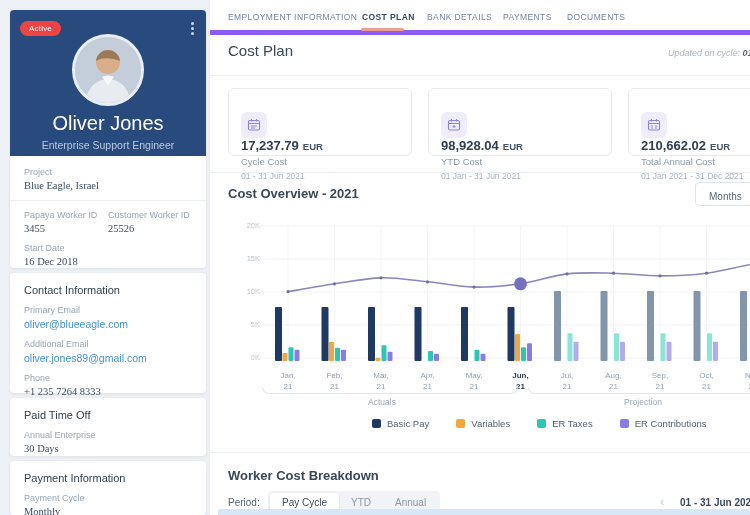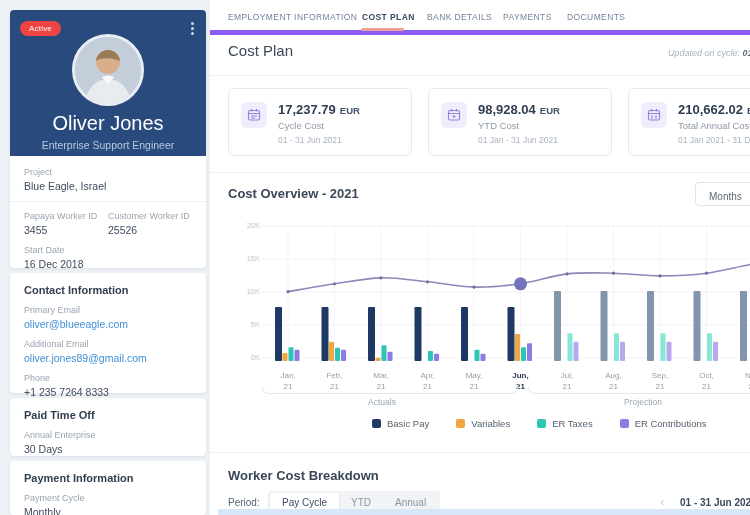--- a/index.html
+++ b/index.html
@@ -14,44 +14,44 @@
   .badge { position:absolute; left:10px; top:11px; background:#ef4444; color:#fff; font-size:8px;
            padding:3px 9px; border-radius:9px; letter-spacing:.2px; }
   .kebab { position:absolute; right:8px; top:10px; width:12px; height:16px; cursor:pointer; text-align:center; }
   .kebab i { display:block; width:3px; height:3px; background:#cfd9ea; border-radius:50%; margin:2px auto; }
   .avatar { position:absolute; left:62px; top:24px; width:72px; height:72px; border-radius:50%;
             border:3px solid #e9eef5; overflow:hidden; background:#c9d3de; }
   .p-name { position:absolute; top:102px; width:100%; text-align:center; color:#fff; font-size:20px; font-weight:400; }
   .p-title { position:absolute; top:129px; width:100%; text-align:center; color:#b9c9e2; font-size:10.5px; }
   .card-body { padding:11px 14px; }
   .lbl { font-size:9px; color:#9aa5b1; margin-bottom:3px; }
-  .val { font-size:10.5px; color:#3e4c5e; margin-bottom:9px; }
+  .val { font-size:10.5px; color:#3e4c5e; margin-bottom:9px;font-family:Liberation Serif, serif; }
   .link { font-size:10.5px; color:#4090d8; margin-bottom:9px; }
   .divider-full { height:1px; background:#eef1f4; margin:2px -14px 9px; }
   .two-col { display:flex; }
   .two-col > div { width:50%; }
-  .sec-head { font-size:11px; font-weight:bold; color:#313f4e; margin-bottom:9px; }
+  .sec-head { font-size:11px; font-weight:normal; color:#313f4e; margin-bottom:9px; }
   .card-b { top:273px; height:120px; }
   .card-c { top:398px; height:58px; }
   .card-d { top:461px; height:54px; }
 
   
   .panel { position:absolute; left:210px; top:0; width:540px; height:515px; background:#fff; }
   .tabbar { position:absolute; top:0; left:0; width:540px; height:35px; border-bottom:5px solid #8b5cf6; }
   .tab { position:absolute; top:12px; font-size:8.5px; letter-spacing:.4px; color:#74839a; cursor:pointer; }
   .tab.active { color:#394a5e; font-weight:bold; }
   .tab-underline { position:absolute; left:151px; top:28px; width:43px; height:3px; border-radius:2px; background:#eba093; }
 
   .page-title { position:absolute; left:18px; top:42px; font-size:15px; font-weight:400; color:#3a4757; }
   .updated { position:absolute; left:458px; top:48px; white-space:nowrap; font-size:9px; font-style:italic; color:#a8b2bd; }
   .updated b { color:#5a6675; }
   .hdiv { position:absolute; left:0; width:540px; height:1px; background:#eef1f4; }
 
   .scard { position:absolute; top:88px; width:184px; height:68px; border:1px solid #e7ebf0; border-radius:6px;
-           background:#fff; display:flex; padding:13px 12px; }
+           background:#fff; display:flex; padding:23px 12px;flex-direction:column; }
   .icon-box { width:26px; height:26px; border-radius:6px; background:#efecfb; display:flex; align-items:center;
               justify-content:center; margin-right:11px; flex:none; }
   .sval { font-size:13px; font-weight:bold; color:#2f3e51; white-space:nowrap; }
   .sval .cur { font-size:9.5px; font-weight:bold; color:#45536a; margin-left:4px; }
   .slab { font-size:9.5px; color:#8d98a6; margin-top:3px; white-space:nowrap; }
   .sper { font-size:8.5px; color:#aab3bf; margin-top:4px; white-space:nowrap; }
 
   .sect-title { position:absolute; left:18px; font-size:13px; font-weight:700; color:#3a4757; }
   .months-btn { position:absolute; left:485px; top:182px; width:74px; height:24px; border:1px solid #dde3ea;
                 border-radius:4px; background:#fff; font-size:10px; color:#5c6977; text-align:left;

